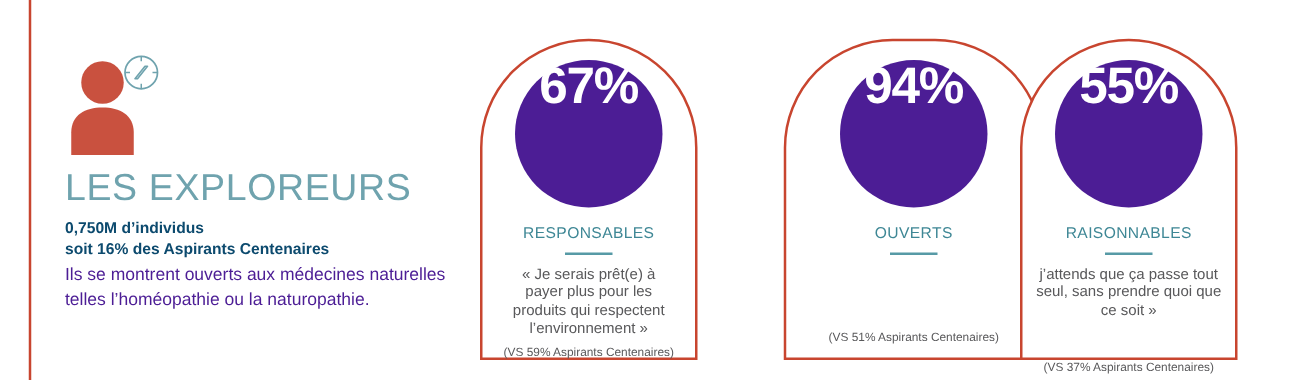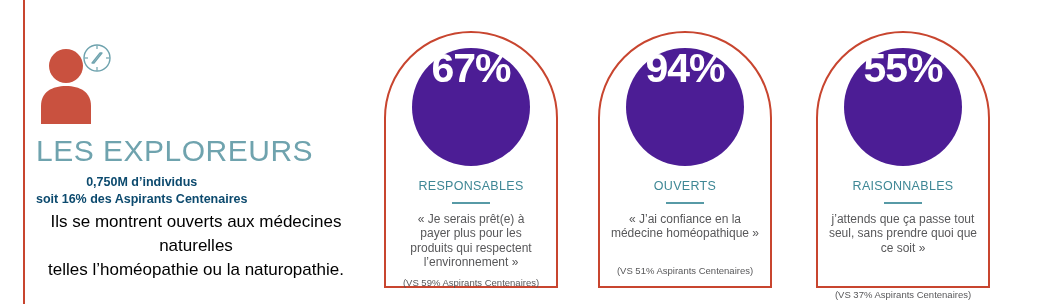--- a/index.html
+++ b/index.html
@@ -11,41 +11,41 @@
     position:relative;
   }
 
   .accent-rule{
     position:absolute;left:23px;top:0;width:2px;height:304px;
     background:#C8452F;
   }
 
   
   .profile{
-    position:absolute;left:36px;top:44px;width:320px;height:240px;text-align:center;
+    position:absolute;left:52px;top:44px;width:320px;height:240px;
   }
   .avatar{
     position:absolute;left:0;top:0;width:108px;height:80px;
   }
   .avatar svg{display:block;}
 
   .seg-title{
     position:absolute;left:0;top:92px;
     font-size:30px;letter-spacing:.5px;
     color:#6FA3AE;font-weight:400;line-height:1;
     white-space:nowrap;
   }
   .seg-stats{
     position:absolute;left:0;top:130px;
     font-size:12.5px;font-weight:bold;color:#0c4a6e;
     line-height:1.33;
   }
   .seg-desc{
     position:absolute;left:0;top:166px;
-    font-size:17px;color:#000000;line-height:1.42;font-weight:400;
+    font-size:14px;color:#4c1d95;line-height:1.42;font-weight:400;
   }
 
   
   .card{
     position:absolute;top:31px;width:174px;height:257px;
   }
   .card-frame{
     position:absolute;inset:0;
     border:2px solid #C8452F;
     border-radius:87px 87px 0 0;
@@ -73,21 +73,21 @@
   }
   .card-quote{
     position:absolute;left:4px;right:4px;top:181px;
     text-align:center;color:#58585A;font-size:12px;line-height:1.2;
   }
   .card-note{
     position:absolute;left:2px;right:2px;
     text-align:center;color:#58585A;font-size:9.5px;line-height:1.15;
   }
   .card-1{left:384px;}
-  .card-2{left:598px;}
+  .card-2{left:627px;padding-left:34px;}
   .card-3{left:816px;}
   .card-1 .card-note{top:247px;}
   .card-2 .card-note{top:235px;}
   .card-3 .card-note{top:259px;}
 </style>
 </head>
 <body>
 
 <div class="accent-rule"></div>
 
@@ -135,24 +135,20 @@
   <div class="card-note">(VS 59% Aspirants Centenaires)</div>
 </div>
 
 <div class="card card-2">
   <div class="card-frame"></div>
   <div class="bubble">
     <span class="bubble-value">94%</span>
   </div>
   <div class="card-head">OUVERTS</div>
   <div class="card-divider"></div>
-  <div class="card-quote">
-    <div>« J’ai confiance en la</div>
-    <div>médecine homéopathique »</div>
-  </div>
   <div class="card-note">(VS 51%  Aspirants Centenaires)</div>
 </div>
 
 <div class="card card-3">
   <div class="card-frame"></div>
   <div class="bubble">
     <span class="bubble-value">55%</span>
   </div>
   <div class="card-head">RAISONNABLES</div>
   <div class="card-divider"></div>

